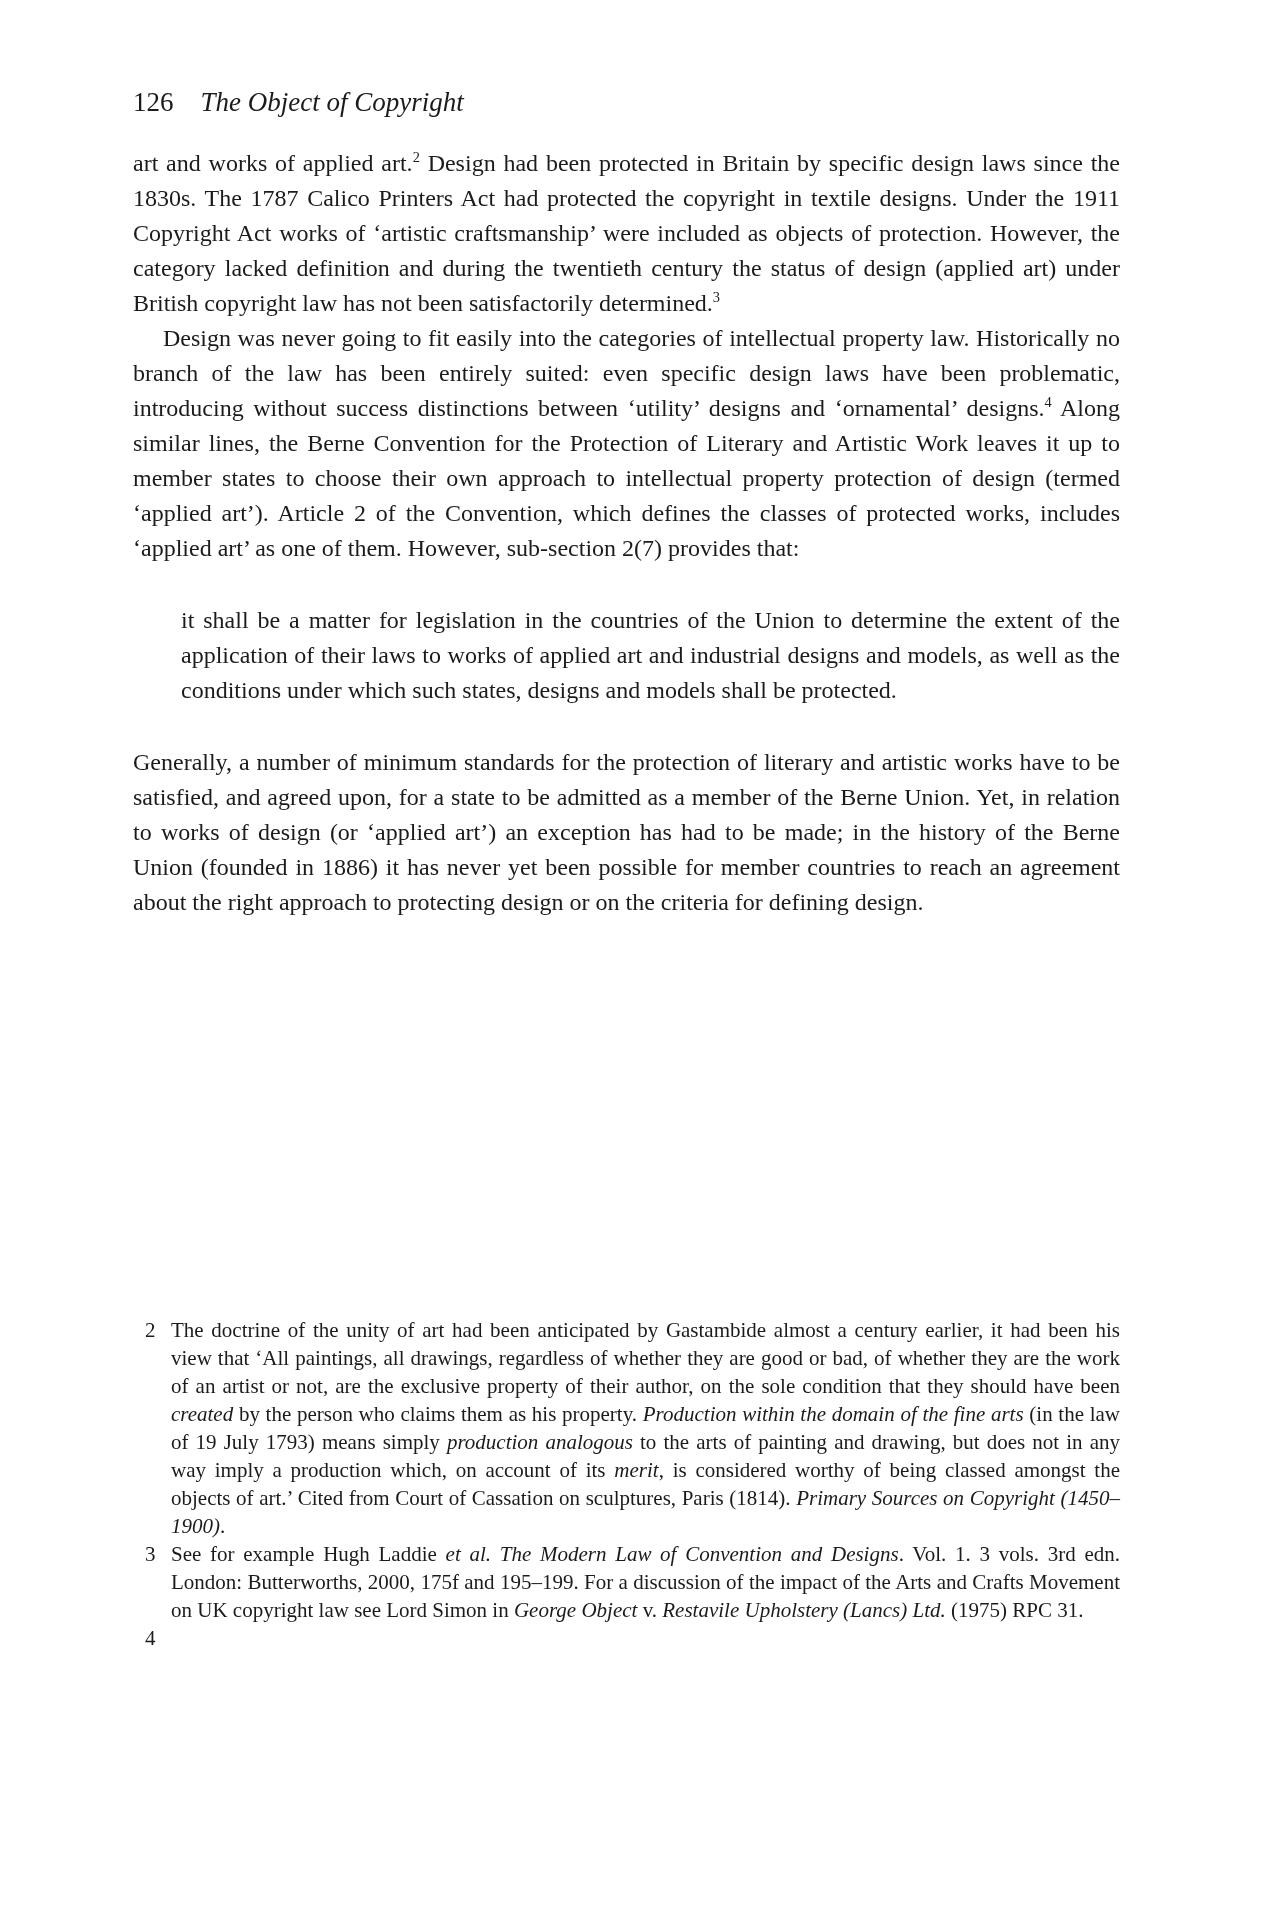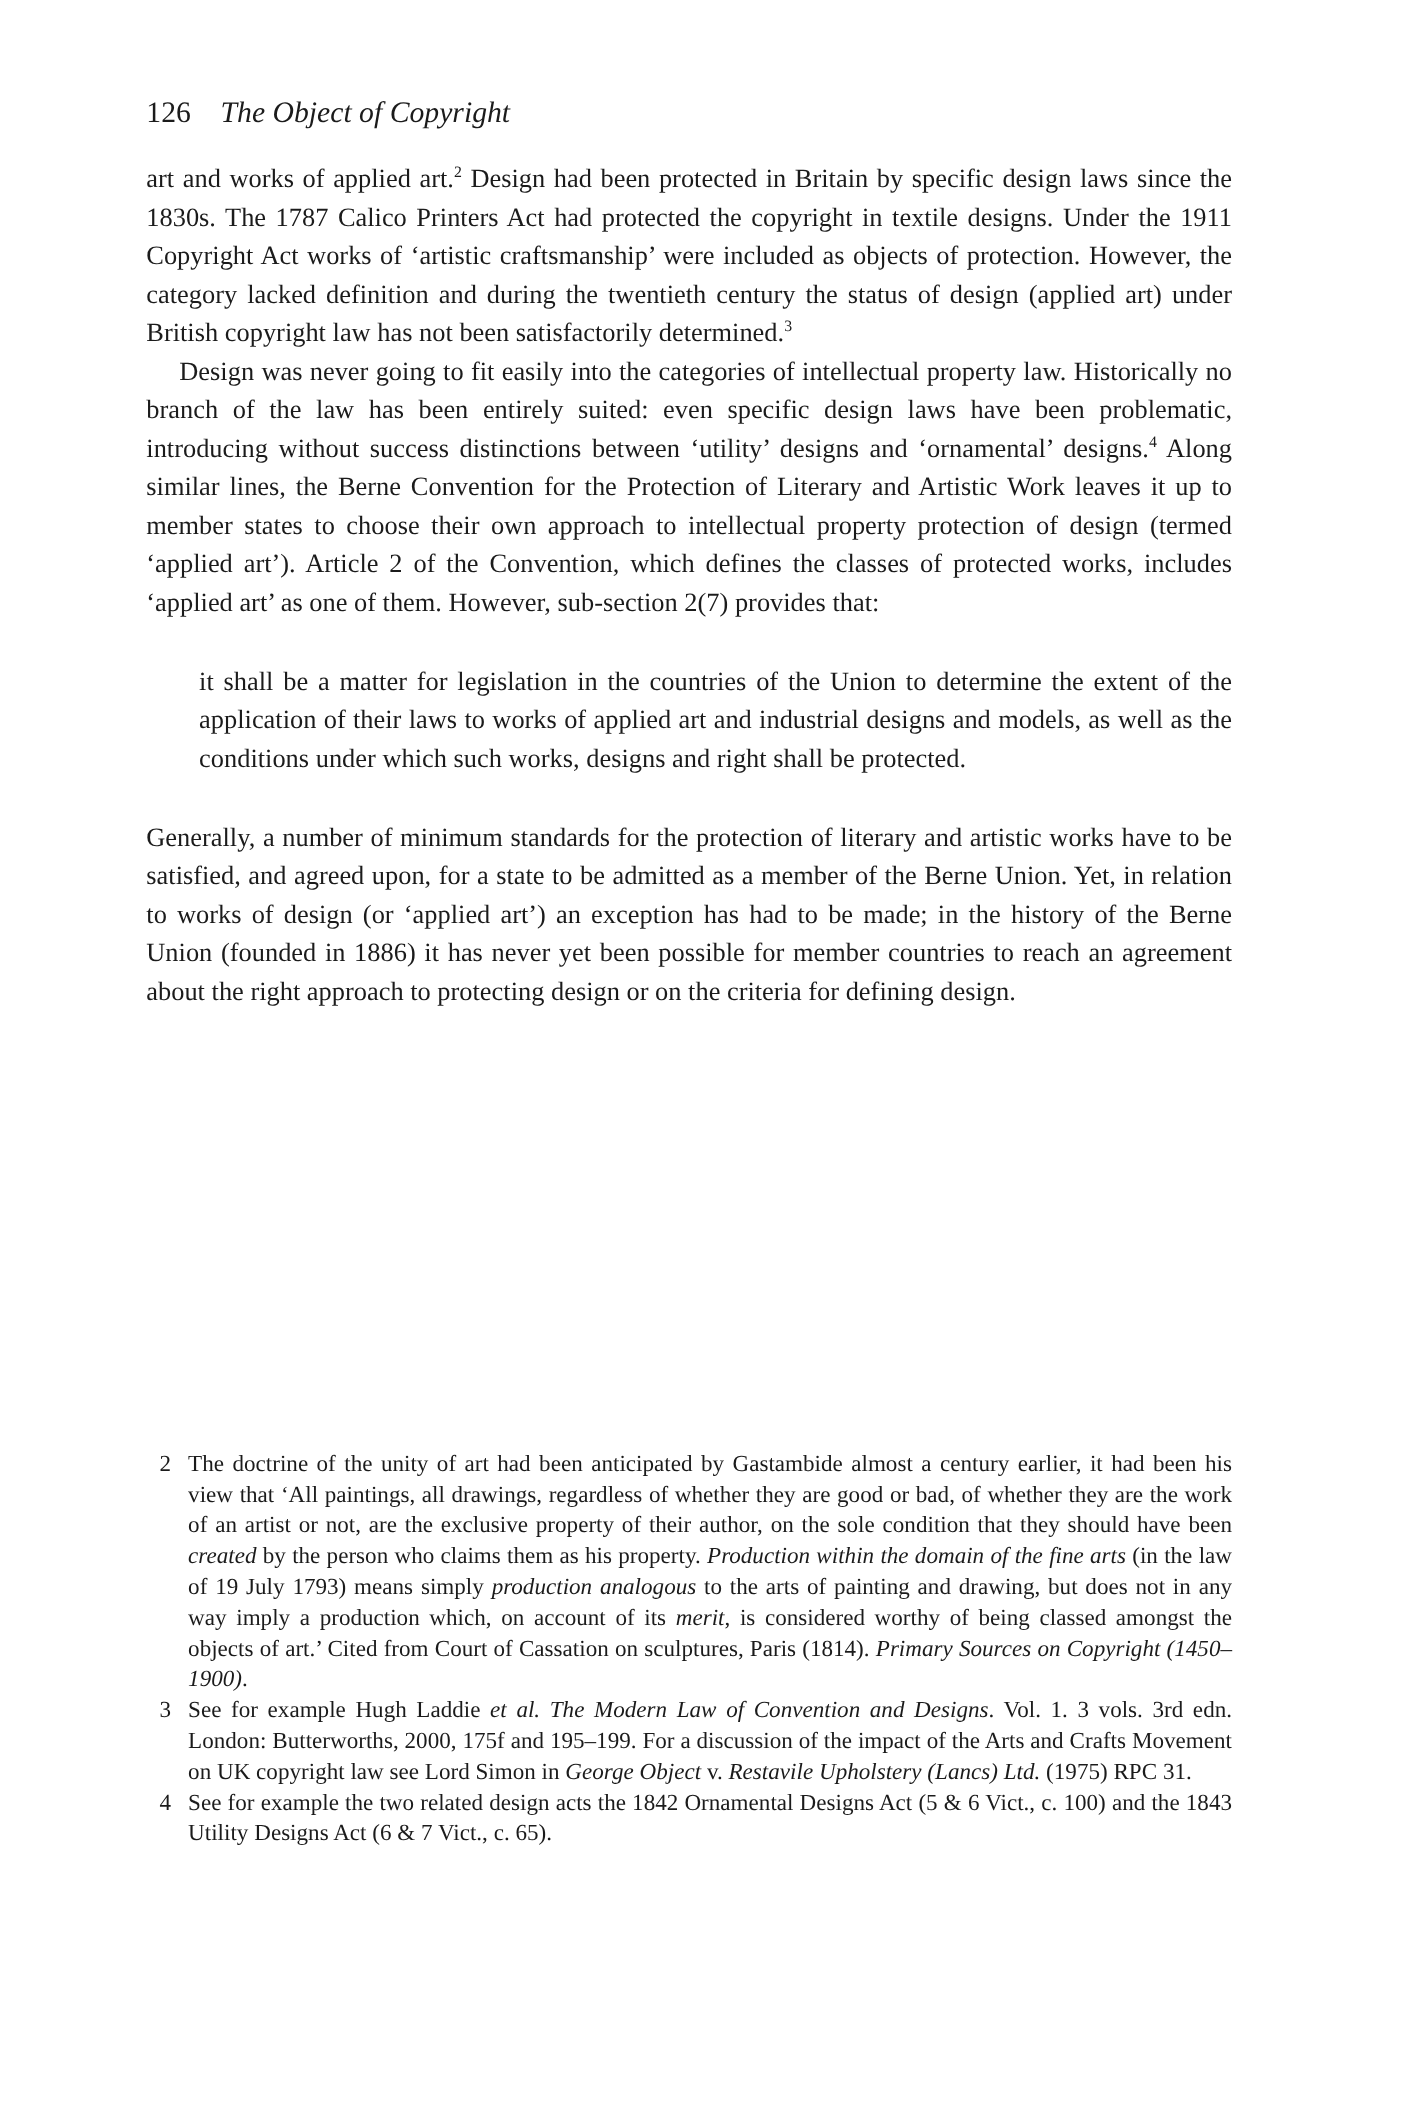--- a/index.html
+++ b/index.html
@@ -77,34 +77,33 @@
 
 <div class="page">
 
   <div class="running-head">
     <span class="page-number">126</span><span class="running-title">The Object of Copyright</span>
   </div>
 
   <div class="body-text">
     <p>art and works of applied art.<sup>2</sup> Design had been protected in Britain by specific design laws since the 1830s. The 1787 Calico Printers Act had protected the copyright in textile designs. Under the 1911 Copyright Act works of ‘artistic craftsmanship’ were included as objects of protection. However, the category lacked definition and during the twentieth century the status of design (applied art) under British copyright law has not been satisfactorily determined.<sup>3</sup></p>
     <p class="para-indent">Design was never going to fit easily into the categories of intellectual property law. Historically no branch of the law has been entirely suited: even specific design laws have been problematic, introducing without success distinctions between ‘utility’ designs and ‘ornamental’ designs.<sup>4</sup> Along similar lines, the Berne Convention for the Protection of Literary and Artistic Work leaves it up to member states to choose their own approach to intellectual property protection of design (termed ‘applied art’). Article 2 of the Convention, which defines the classes of protected works, includes ‘applied art’ as one of them. However, sub-section 2(7) provides that:</p>
-    <p class="quote">it shall be a matter for legislation in the countries of the Union to determine the extent of the application of their laws to works of applied art and industrial designs and models, as well as the conditions under which such works, designs and right shall be protected.</p>
+    <p class="quote">it shall be a matter for legislation in the countries of the Union to determine the extent of the application of their laws to works of applied art and industrial designs and models, as well as the conditions under which such states, designs and models shall be protected.</p>
     <p>Generally, a number of minimum standards for the protection of literary and artistic works have to be satisfied, and agreed upon, for a state to be admitted as a member of the Berne Union. Yet, in relation to works of design (or ‘applied art’) an exception has had to be made; in the history of the Berne Union (founded in 1886) it has never yet been possible for member countries to reach an agreement about the right approach to protecting design or on the criteria for defining design.</p>
   </div>
 
   <div class="footnotes">
     <div class="footnote">
       <span class="fn-num">2</span>
       <span>The doctrine of the unity of art had been anticipated by Gastambide almost a century earlier, it had been his view that ‘All paintings, all drawings, regardless of whether they are good or bad, of whether they are the work of an artist or not, are the exclusive property of their author, on the sole condition that they should have been <i>created</i> by the person who claims them as his property. <i>Production within the domain of the fine arts</i> (in the law of 19 July 1793) means simply <i>production analogous</i> to the arts of painting and drawing, but does not in any way imply a production which, on account of its <i>merit</i>, is considered worthy of being classed amongst the objects of art.’ Cited from Court of Cassation on sculptures, Paris (1814). <i>Primary Sources on Copyright (1450–1900)</i>.</span>
     </div>
     <div class="footnote">
       <span class="fn-num">3</span>
       <span>See for example Hugh Laddie <i>et al. The Modern Law of Convention and Designs</i>. Vol. 1. 3 vols. 3rd edn. London: Butterworths, 2000, 175f and 195–199. For a discussion of the impact of the Arts and Crafts Movement on UK copyright law see Lord Simon in <i>George Object</i> v. <i>Restavile Upholstery (Lancs) Ltd.</i> (1975) RPC 31.</span>
     </div>
     <div class="footnote">
       <span class="fn-num">4</span>
-      <span>See for example the two related design acts the 1842 Ornamental Designs Act (5 &amp; 6 Vict., c. 100) and the 1843 Utility Designs Act (6 &amp; 7 Vict., c. 65).</span>
     </div>
   </div>
 
   <div class="copyright">Urheberrechtlich geschütztes Material</div>
 
 </div>
 
 </body></html>

